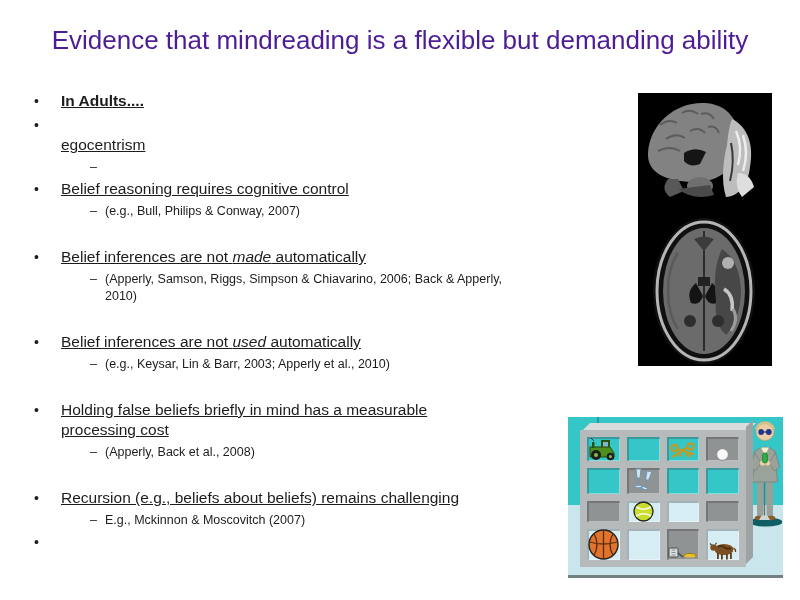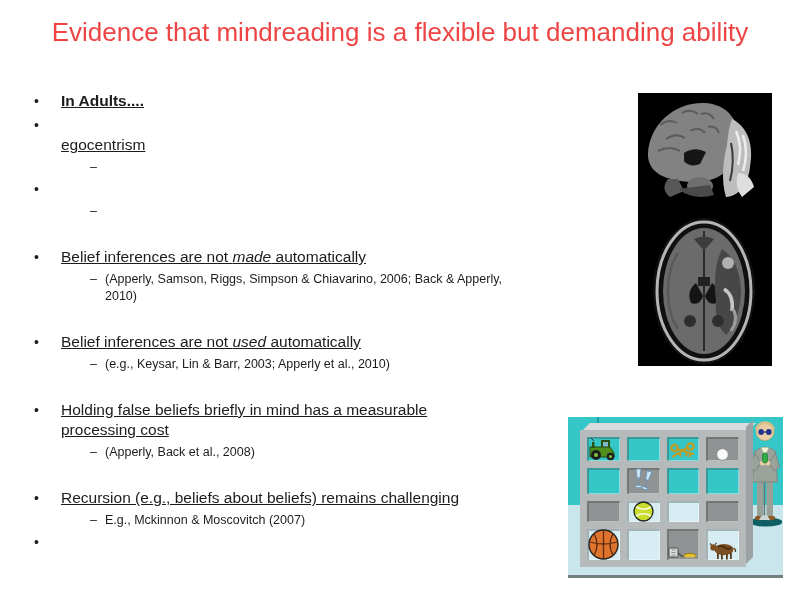--- a/index.html
+++ b/index.html
@@ -1,22 +1,22 @@
 <!DOCTYPE html>
 <html><head>
 <meta charset="utf-8">
 <style>
   html,body { margin:0; padding:0; background:#fff; }
   .slide {
     position:relative; width:800px; height:600px; background:#ffffff;
     font-family:"Liberation Sans", sans-serif; overflow:hidden; color:#1c1c1c;
   }
   .title {
-    position:absolute; top:16px; left:45px; width:710px; margin:0;
-    text-align:center; font-size:26px; line-height:1.24; font-weight:400; color:#ef4444;
+    position:absolute; top:24px; left:45px; width:710px; margin:0;
+    text-align:center; font-size:26px; line-height:1.24; font-weight:400; color:#4c1d95;
   }
   .bullets { position:absolute; top:91px; left:28px; width:620px; }
   .b { display:flex; align-items:flex-start; }
   .b.l1 { font-size:15.5px; line-height:20px; margin-bottom:4px; }
   .b.l1 .mk { flex:none; width:27px; padding-left:6px; font-size:14px; }
   .b.l1 .tx { max-width:560px;text-decoration:underline; }
   .b.l2 { font-size:12.5px; line-height:17px; margin-bottom:3px; }
   .b.l2 .mk { flex:none; margin-left:62px; width:15px; }
   .b.l2 .tx { max-width:560px; }
   .b.gap { margin-bottom:27px; }
@@ -66,23 +66,25 @@
       </div>
       <div class="b l1">
         <span class="mk">•</span>
         <span class="tx"><br><span>egocentrism</span></span>
       </div>
       <div class="b l2">
         <span class="mk">–</span>
       </div>
       <div class="b l1">
         <span class="mk">•</span>
-      </div>
-      <div class="b l2 gap">
-        <span class="mk">–</span>
+        <span class="tx"><span>Belief reasoning requires cognitive control</span></span>
+      </div>
+      <div class="b l2 gap">
+        <span class="mk">–</span>
+        <span class="tx"><span>(e.g., Bull, Philips &amp; Conway, 2007)</span></span>
       </div>
       <div class="b l1">
         <span class="mk">•</span>
         <span class="tx"><span>Belief inferences are not </span><span class="it">made</span><span> automatically</span></span>
       </div>
       <div class="b l2 gap">
         <span class="mk">–</span>
         <span class="tx"><span>(Apperly, Samson, Riggs, Simpson &amp; Chiavarino, 2006; Back &amp; Apperly,</span><br><span>2010)</span></span>
       </div>
       <div class="b l1">

